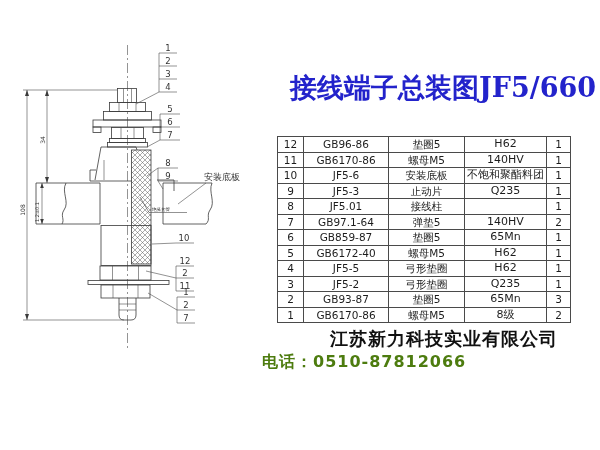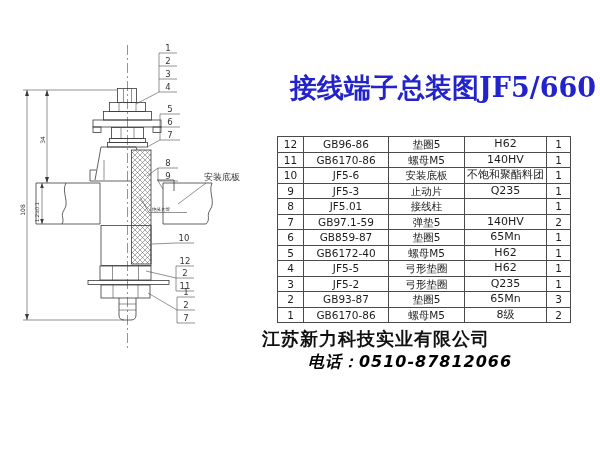--- a/index.html
+++ b/index.html
@@ -7,24 +7,24 @@
         font-family:"DejaVu Sans","Liberation Sans",sans-serif;color:#222;}
   #page-title{position:absolute;left:256px;top:70px;width:340px;
         font-family:"DejaVu Serif","Liberation Serif",serif;
         font-size:27px;font-weight:600;color:#2323cb;white-space:nowrap;text-align:right;}
   #drawing-svg{position:absolute;left:0;top:0;width:600px;height:450px;}
   #bom{position:absolute;left:277px;top:136px;width:293px;height:186px;
         border-collapse:collapse;table-layout:fixed;font-size:10.5px;color:#1c1c1c;}
   #bom td{border:1px solid #4a4a4a;padding:0;text-align:center;overflow:hidden;
         white-space:nowrap;height:14.5px;line-height:14.5px;}
   #bom td.mat{font-size:11px;}
-  #company-name{position:absolute;left:262px;top:327px;width:296px;text-align:left;
+  #company-name{position:absolute;left:262px;top:327px;width:296px;text-align:right;
         font-size:18px;font-weight:bold;letter-spacing:1px;color:#111;white-space:nowrap;}
-  #company-phone{position:absolute;left:262px;top:352px;width:296px;text-align:center;
-        font-size:16px;font-weight:600;letter-spacing:1px;color:#000000;white-space:nowrap;font-style:italic;}
+  #company-phone{position:absolute;left:262px;top:352px;width:296px;
+        font-size:16px;font-weight:600;letter-spacing:1px;color:#4d7c0f;white-space:nowrap;}
   .ln{stroke:#3a3a3a;stroke-width:0.8;fill:none;}
   .thin{stroke:#4a4a4a;stroke-width:0.6;fill:none;}
   .arrow{fill:#3a3a3a;stroke:none;}
   .callout-num{font-size:8.5px;fill:#333;text-anchor:middle;}
   .dim-label{font-size:6px;fill:#333;text-anchor:middle;}
   .cn-label{font-size:9px;fill:#333;}
   .tiny-note{font-size:4.5px;fill:#333;}
 </style>
 </head>
 <body>
@@ -227,21 +227,21 @@
         </tr>
       <tr>
           <td>8</td>
           <td>JF5.01</td>
           <td>接线柱</td>
           <td class="mat"></td>
           <td>1</td>
         </tr>
       <tr>
           <td>7</td>
-          <td>GB97.1-59</td>
+          <td>GB97.1-64</td>
           <td>弹垫5</td>
           <td class="mat">140HV</td>
           <td>2</td>
         </tr>
       <tr>
           <td>6</td>
           <td>GB859-87</td>
           <td>垫圈5</td>
           <td class="mat">65Mn</td>
           <td>1</td>

